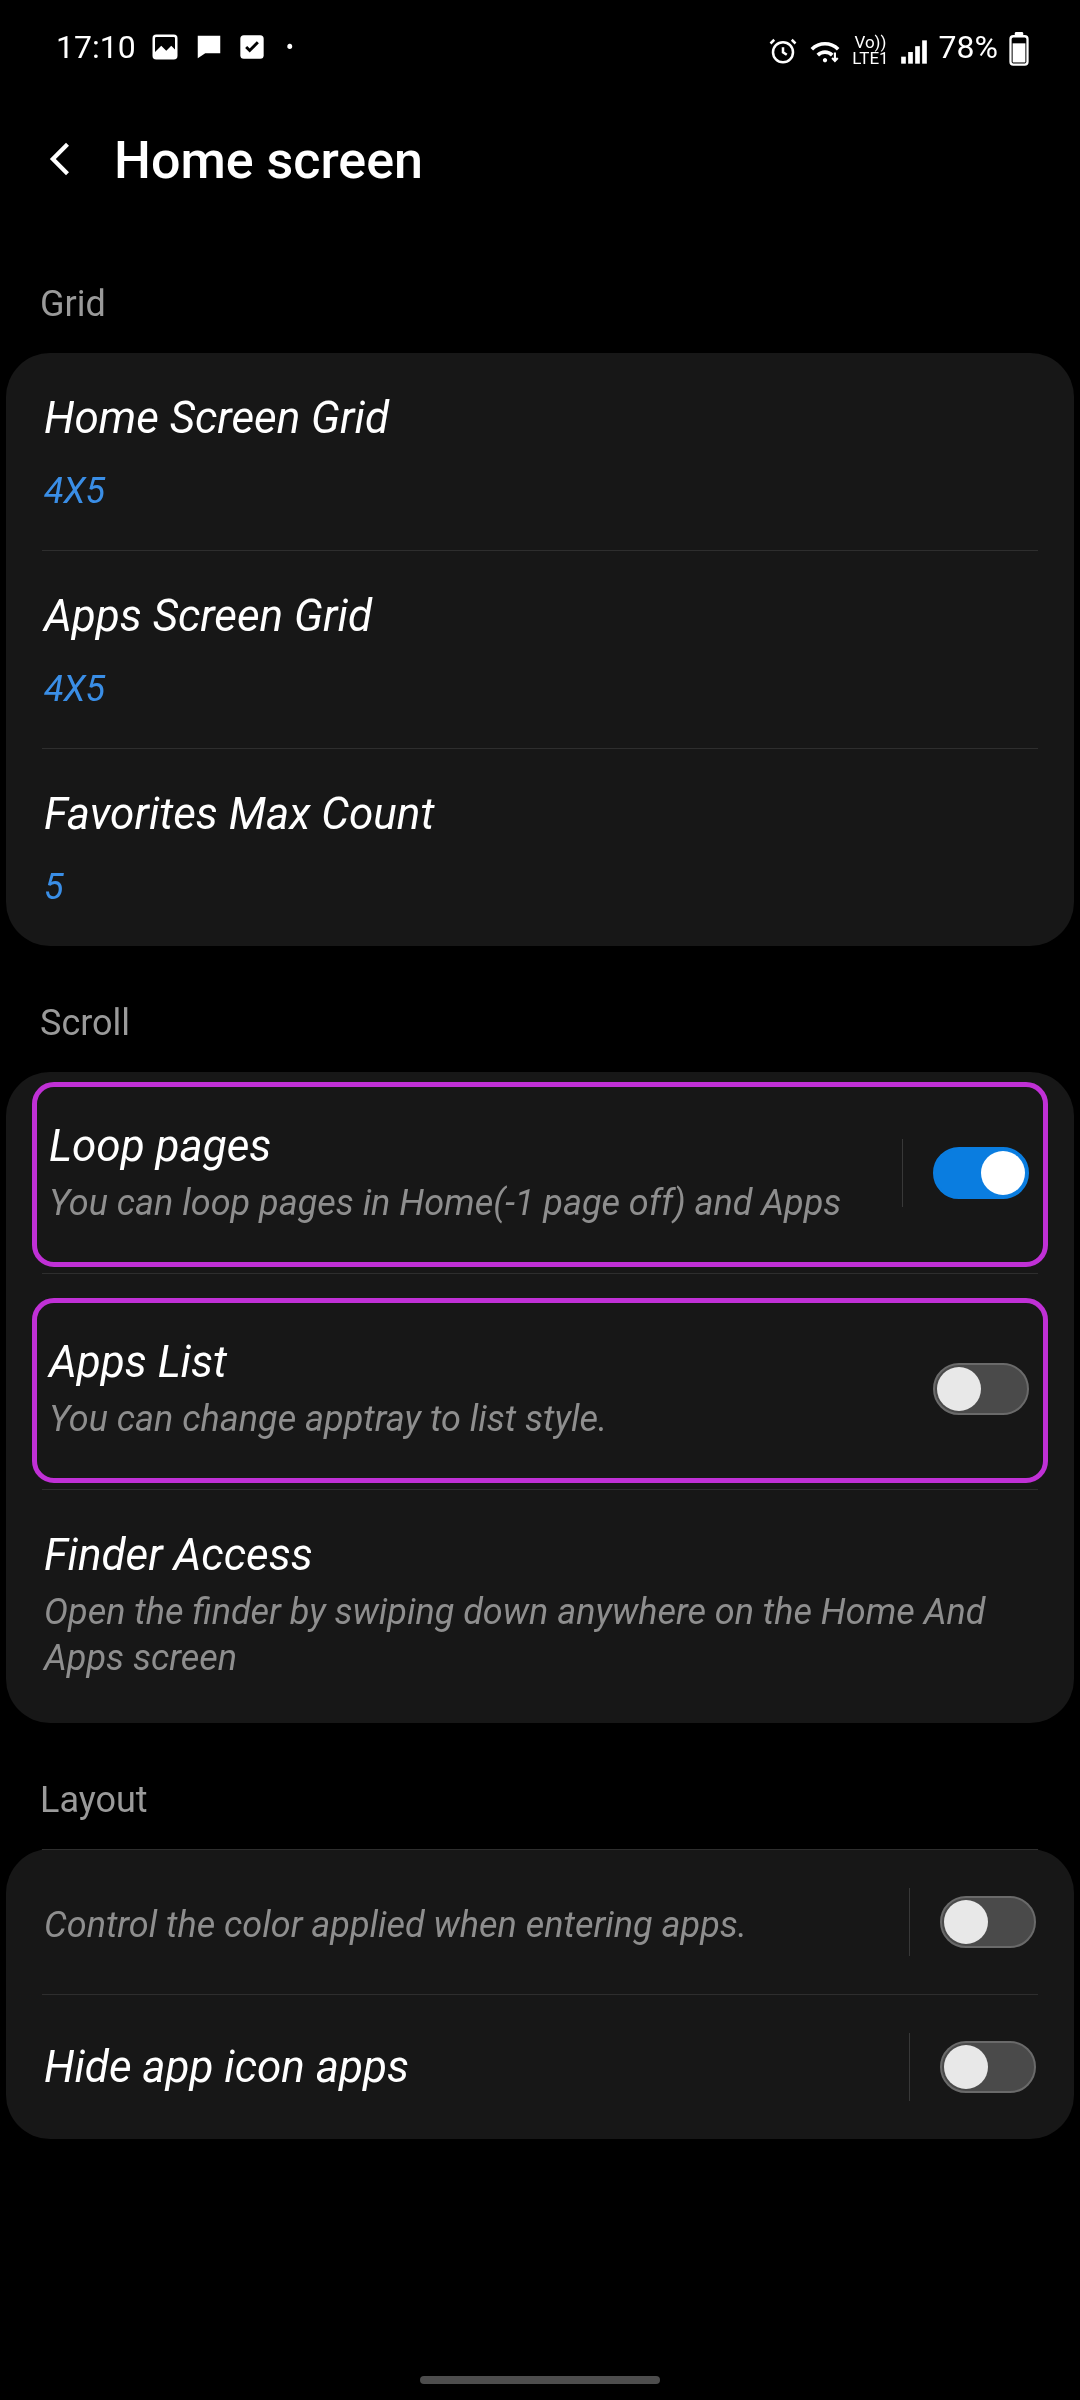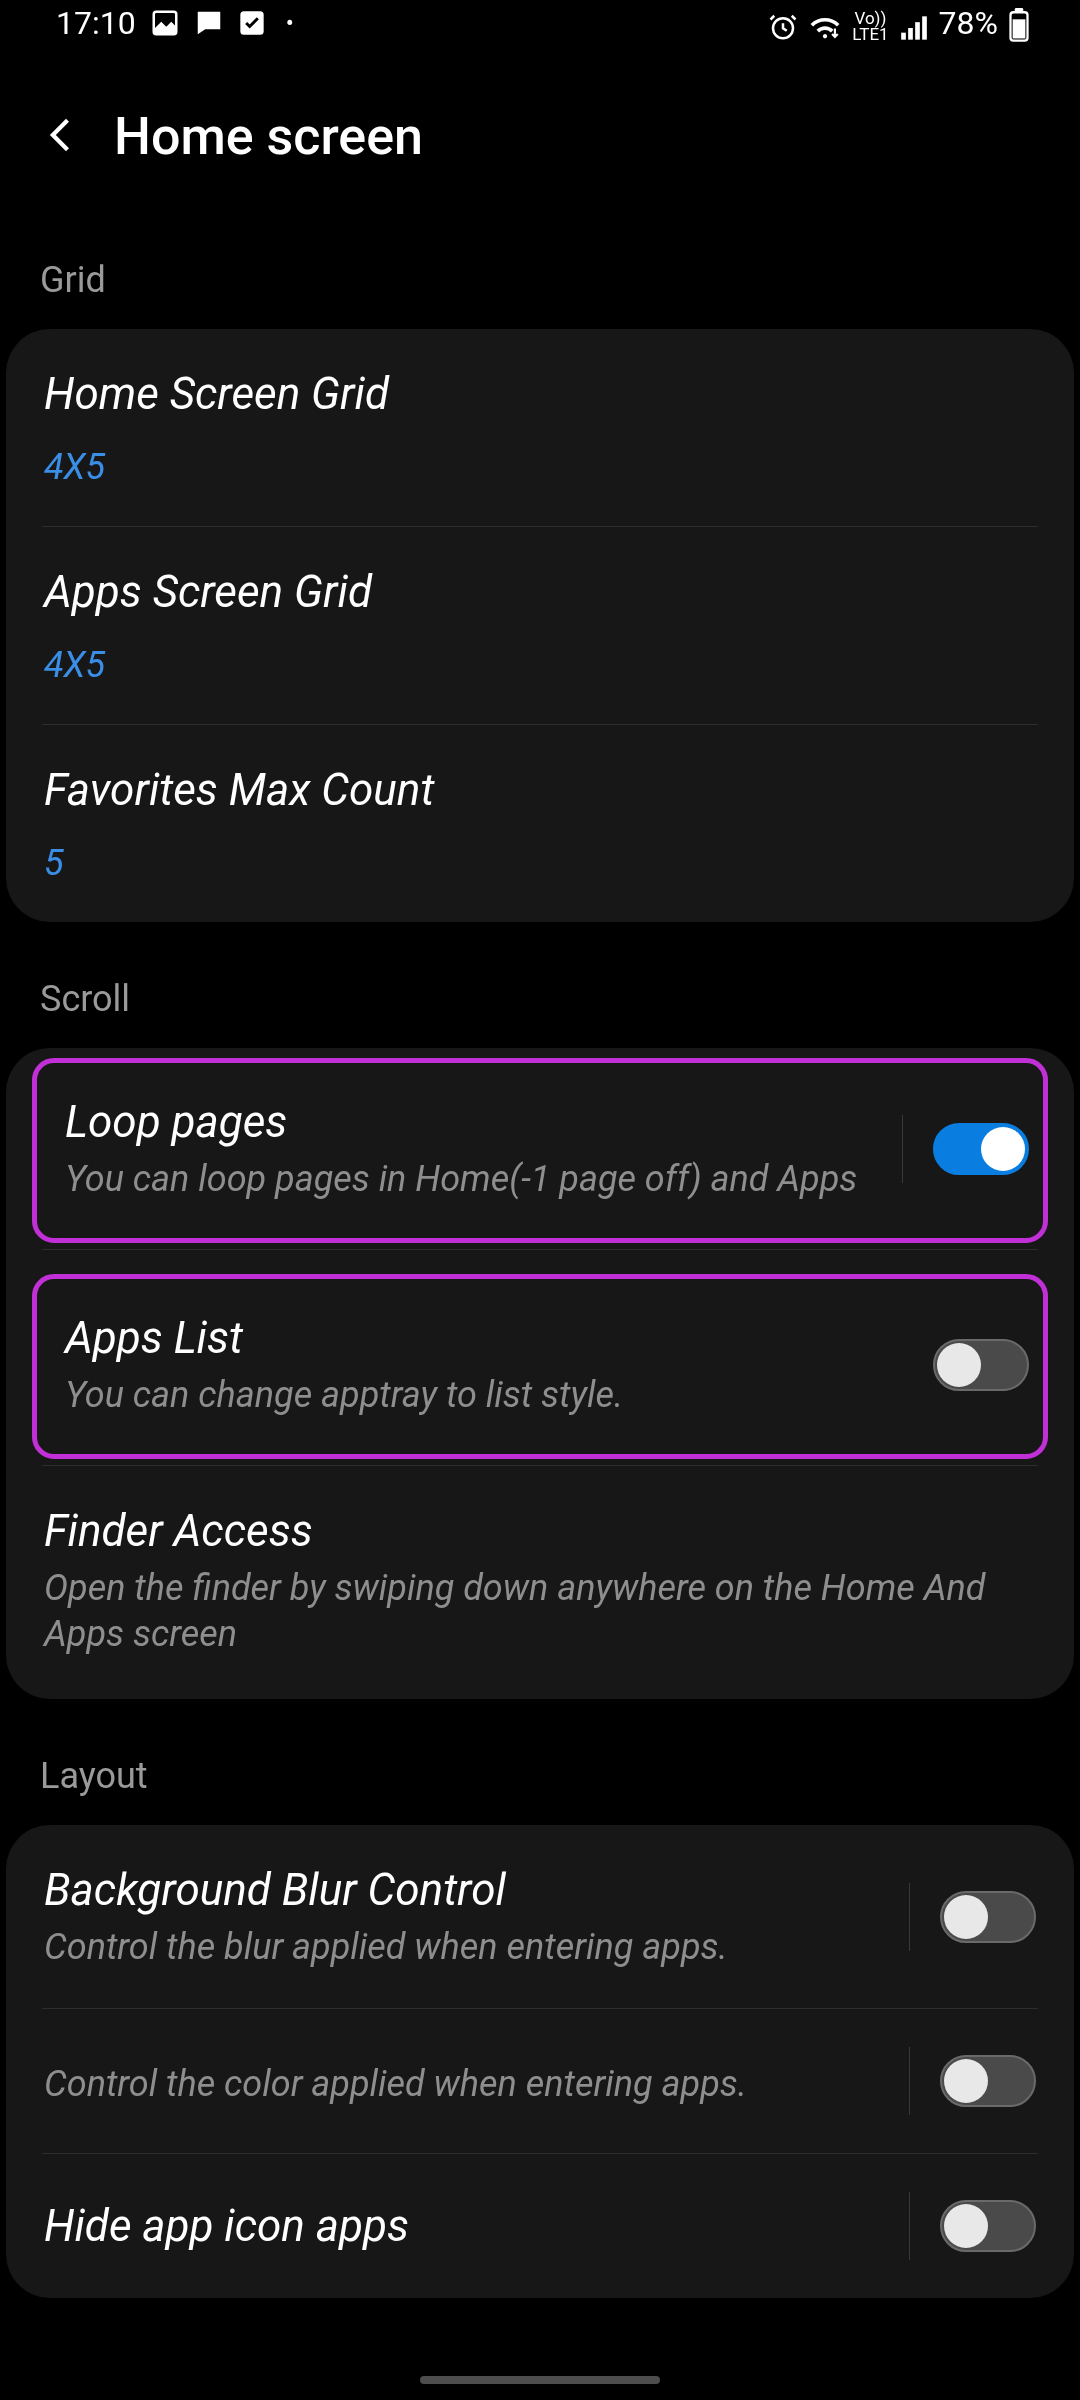--- a/index.html
+++ b/index.html
@@ -9,21 +9,21 @@
     background: #000000;
     font-family: -apple-system, BlinkMacSystemFont, "Segoe UI", Roboto, sans-serif;
     color: #ffffff;
     overflow: hidden;
     position: relative;
   }
   .status-bar {
     display: flex;
     justify-content: space-between;
     align-items: center;
-    padding: 4px 50px 18px 56px;
+    padding: 28px 50px 18px 56px;
     font-size: 32px;
     font-weight: 400;
   }
   .status-left { display: flex; align-items: center; gap: 14px; }
   .status-right { display: flex; align-items: flex-end; gap: 10px; }
   .status-icon { display: inline-flex; align-items: center; }
   .header {
     display: flex;
     align-items: center;
     padding: 46px 28px 36px 40px;
@@ -92,21 +92,21 @@
   }
   .toggle.on .knob {
     left: 46px;
     background: #ffffff;
   }
   .highlight {
     border: 5px solid #c030d6;
     border-radius: 22px;
     margin: 6px 26px 6px 26px;
   }
-  .highlight .row { padding: 32px 14px 36px 28px; }
+  .highlight .row { padding: 32px 14px 36px 12px; }
   .nav-handle {
     position: absolute;
     bottom: 16px;
     left: 50%;
     transform: translateX(-50%);
     width: 240px;
     height: 8px;
     background: #4d4d4d;
     border-radius: 4px;
   }
@@ -239,51 +239,39 @@
   <div class="row">
     <div class="row-content">
       <div class="row-title">Finder Access</div>
       <div class="row-desc">Open the finder by swiping down anywhere on the Home And Apps screen</div>
     </div>
   </div>
 </div>
 
 <div class="section-label">Layout</div>
 <div class="section-card">
-  <div class="row">
-    <div class="row-content">
-      <div class="row-title">Background Blur Control</div>
-      <div class="row-desc">Control the blur applied when entering apps.</div>
+  <div class="divider"></div>
+  <div class="row">
+    <div class="row-content">
+      <div class="row-desc">Control the color applied when entering apps.</div>
     </div>
     <div class="toggle-wrap">
       <div class="toggle-sep"></div>
       <div class="toggle">
           <div class="knob"></div>
         </div>
     </div>
   </div>
   <div class="divider"></div>
   <div class="row">
     <div class="row-content">
-      <div class="row-desc">Control the color applied when entering apps.</div>
+      <div class="row-title">Hide app icon apps</div>
     </div>
     <div class="toggle-wrap">
       <div class="toggle-sep"></div>
       <div class="toggle">
           <div class="knob"></div>
         </div>
     </div>
   </div>
-  <div class="divider"></div>
-  <div class="row">
-    <div class="row-content">
-      <div class="row-title">Hide app icon apps</div>
-    </div>
-    <div class="toggle-wrap">
-      <div class="toggle-sep"></div>
-      <div class="toggle">
-          <div class="knob"></div>
-        </div>
-    </div>
-  </div>
 </div>
 
 <div class="nav-handle"></div>
 
 </body></html>

